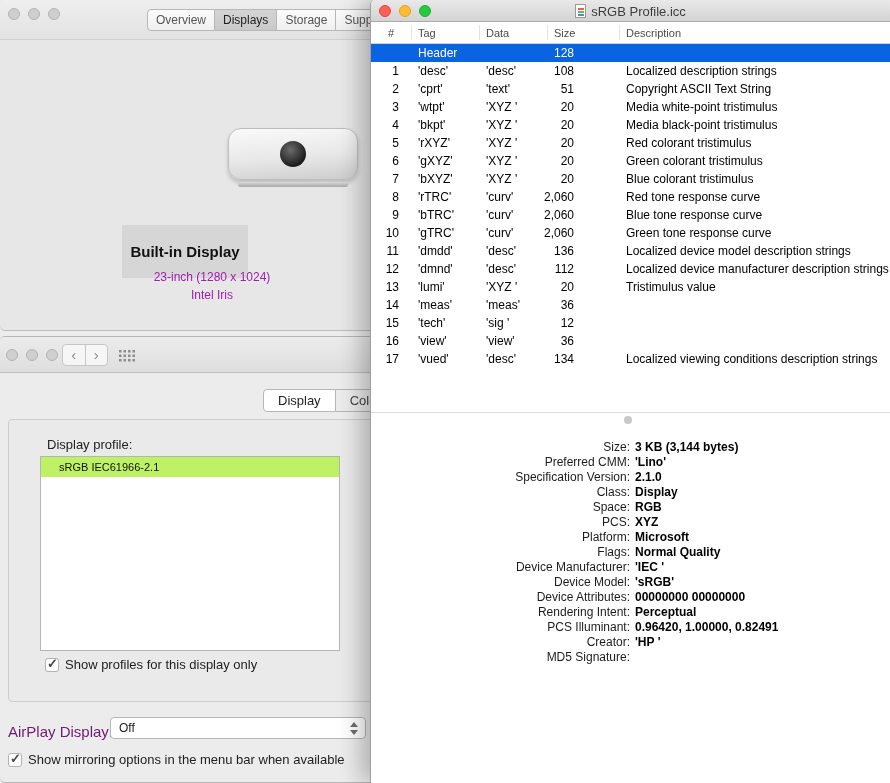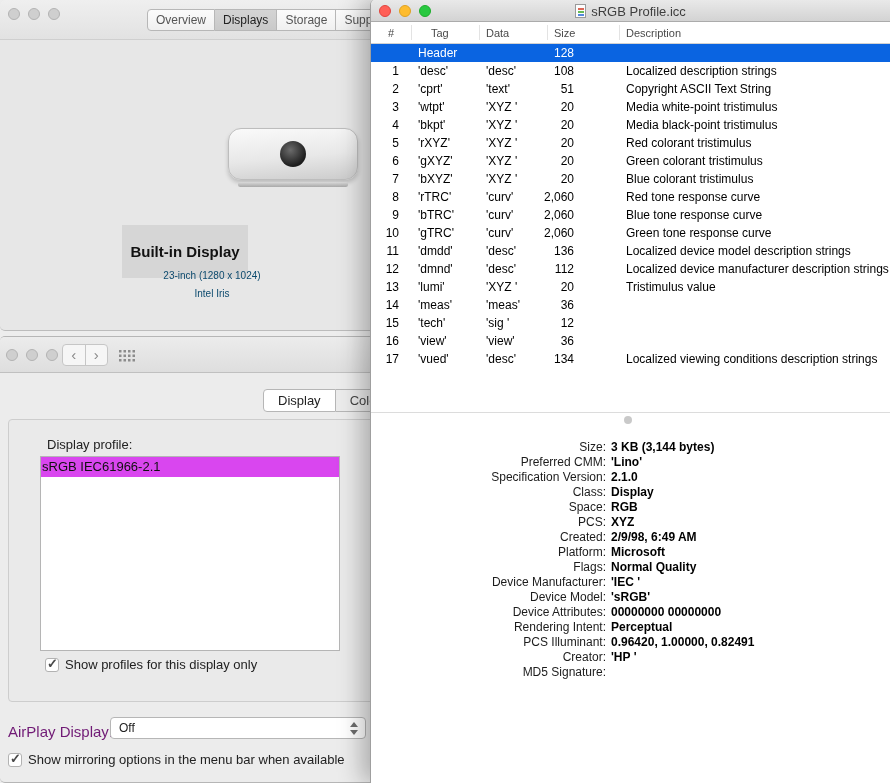--- a/index.html
+++ b/index.html
@@ -35,21 +35,21 @@
              border:1px solid #bdbdbd; box-shadow:0 3px 4px rgba(0,0,0,.18); }
   .macmini .puck { position:absolute; left:50%; top:50%; width:26px; height:26px; margin:-13px 0 0 -13px;
              border-radius:50%; background:radial-gradient(circle at 40% 35%, #6b6b6b, #1d1d1d 70%); }
   .macmini-base { position:absolute; left:238px; top:182px; width:110px; height:5px; border-radius:3px;
              background:linear-gradient(#d9d9d9,#a9a9a9); }
 
   .display-name { position:absolute; left:0; top:243px; width:370px; text-align:center;
              font-size:15px; font-weight:bold; color:#111; }
   .display-name span { background:#d6d6d6; padding:18px 8px; }
   .display-res, .display-gpu { position:absolute; left:0; width:424px; text-align:center;
-             font-size:10px; color:#0c4a6e; }
+             font-size:12px; color:#a21caf; }
   .display-res { top:270px; }
   .display-gpu { top:288px; }
 
   
   #win-prefs { left:0; top:336px; width:610px; height:447px; background:#ececec;
                border:1px solid #b6b6b6; border-left:none; z-index:2; }
   #win-prefs .titlebar { position:absolute; left:0; top:0; right:0; height:36px;
                background:linear-gradient(#ececec,#dedede); border-bottom:1px solid #c0c0c0; }
   #prefs-traffic { left:6px; top:12px; }
   .navseg { position:absolute; left:62px; top:7px; width:46px; height:22px; display:flex;
@@ -63,21 +63,21 @@
   .seg { border:1px solid #b6b6b6; border-left:none; font-size:13px; color:#444;
          line-height:21px; padding:0 14px; background:#ececec; }
   .seg:first-child { border-left:1px solid #b6b6b6; border-radius:4px 0 0 4px; }
   .seg.selected { background:#ffffff; color:#222; }
 
   .groupbox { position:absolute; left:8px; top:82px; width:594px; height:283px;
               border:1px solid #cdcdcd; border-radius:4px; background:#eaeaea; }
   .profile-label { position:absolute; left:47px; top:100px; font-size:13px; color:#222; }
   .listbox { position:absolute; left:40px; top:119px; width:300px; height:195px;
              background:#ffffff; border:1px solid #b5b5b5; }
-  .list-item.selected { background:#d946ef; font-size:13px; color:#111; line-height:20px; padding:0 1px; }
+  .list-item.selected { background:#bef264; font-size:11px; color:#111; line-height:20px; padding:0 18px; }
 
   .checkrow { position:absolute; display:flex; align-items:center; gap:6px; font-size:13px; color:#222; }
   #check1 { left:45px; top:320px; }
   #check2 { left:8px; top:415px; }
   .checkbox { width:14px; height:14px; background:#fff; border:1px solid #b2b2b2; border-radius:3px;
               position:relative; flex:0 0 auto; }
   .checkbox .mark { position:absolute; left:1px; top:-3px; font-size:13px; font-weight:bold; color:#4a4a4a; }
 
   .airplay-label { position:absolute; left:8px; top:386px; font-size:15px; color:#701a75; }
   .popup { position:absolute; left:110px; top:380px; width:256px; height:22px; background:#fff;
@@ -100,40 +100,40 @@
               align-items:center; justify-content:center; gap:5px; font-size:13px; color:#3e3e3e; }
   .docicon { width:11px; height:14px; background:#fdfdfd; border:1px solid #9a9a9a; position:relative; }
   .docicon i { position:absolute; left:2px; top:3px; width:6px; height:2px; display:block; }
   .docicon i.r { background:#d65; }
   .docicon i.g { background:#6b5; top:6px; }
   .docicon i.b { background:#58d; top:9px; }
 
   .thead { position:absolute; left:0; right:0; top:22px; height:22px; background:#fff;
            border-bottom:1px solid #d2d2d2; font-size:11px; color:#4a4a4a; }
   .thead span { position:absolute; line-height:22px; }
-  .th-num { left:17px; } .th-tag { left:60px; } .th-data { left:115px; }
+  .th-num { left:17px; } .th-tag { left:47px; } .th-data { left:115px; }
   .th-size { left:183px; } .th-desc { left:255px; }
   .thead .vsep { position:absolute; top:3px; bottom:3px; width:1px; background:#e3e3e3; }
 
   .trow { position:relative; height:18px; font-size:12px; color:#000; background:#fff; }
   .trow .cell { position:absolute; top:0; line-height:18px; white-space:nowrap; }
   .c-num  { left:8px; width:20px; text-align:right; }
   .c-tag  { left:47px; }
   .c-data { left:115px; }
   .c-size { left:150px; width:53px; text-align:right; }
   .c-desc { left:255px; right:0; overflow:hidden; }
 
   #header-row { position:absolute; left:0; right:0; top:44px; height:18px; background:#0a64e1; color:#fff; }
   #table-rows { position:absolute; left:0; right:0; top:62px; }
 
   .splitter-line { position:absolute; left:0; right:0; top:412px; height:1px; background:#dcdcdc; }
   .splitter-dot { position:absolute; left:253px; top:416px; width:8px; height:8px; border-radius:50%;
                   background:#c9c9c9; }
 
-  #details { position:absolute; left:0; right:0; top:440px; }
+  #details { position:absolute; left:0; right:0; top:440px;padding-left:24px; }
   .dline { height:15px; line-height:15px; font-size:12px; white-space:nowrap; }
   .dlabel { display:inline-block; width:240px; text-align:right; color:#1c1c1c; padding-right:5px; }
   .dvalue { font-weight:bold; color:#000; }
 </style>
 </head>
 <body>
 
 <div class="window" id="win-sysinfo">
   <div class="titlebar">
     <div class="traffic" id="sysinfo-traffic">
@@ -385,21 +385,20 @@
   <div class="splitter-line"></div>
   <div class="splitter-dot"></div>
 
   <div id="details">
       <div class="dline"><span class="dlabel">Size:</span><span class="dvalue">3 KB (3,144 bytes)</span></div>
       <div class="dline"><span class="dlabel">Preferred CMM:</span><span class="dvalue">'Lino'</span></div>
       <div class="dline"><span class="dlabel">Specification Version:</span><span class="dvalue">2.1.0</span></div>
       <div class="dline"><span class="dlabel">Class:</span><span class="dvalue">Display</span></div>
       <div class="dline"><span class="dlabel">Space:</span><span class="dvalue">RGB</span></div>
       <div class="dline"><span class="dlabel">PCS:</span><span class="dvalue">XYZ</span></div>
-      <div class="dline"><span class="dlabel">Created:</span><span class="dvalue">2/9/98, 6:49 AM</span></div>
       <div class="dline"><span class="dlabel">Platform:</span><span class="dvalue">Microsoft</span></div>
       <div class="dline"><span class="dlabel">Flags:</span><span class="dvalue">Normal Quality</span></div>
       <div class="dline"><span class="dlabel">Device Manufacturer:</span><span class="dvalue">'IEC '</span></div>
       <div class="dline"><span class="dlabel">Device Model:</span><span class="dvalue">'sRGB'</span></div>
       <div class="dline"><span class="dlabel">Device Attributes:</span><span class="dvalue">00000000 00000000</span></div>
       <div class="dline"><span class="dlabel">Rendering Intent:</span><span class="dvalue">Perceptual</span></div>
       <div class="dline"><span class="dlabel">PCS Illuminant:</span><span class="dvalue">0.96420, 1.00000, 0.82491</span></div>
       <div class="dline"><span class="dlabel">Creator:</span><span class="dvalue">'HP '</span></div>
       <div class="dline"><span class="dlabel">MD5 Signature:</span><span class="dvalue"></span></div>
     </div>

